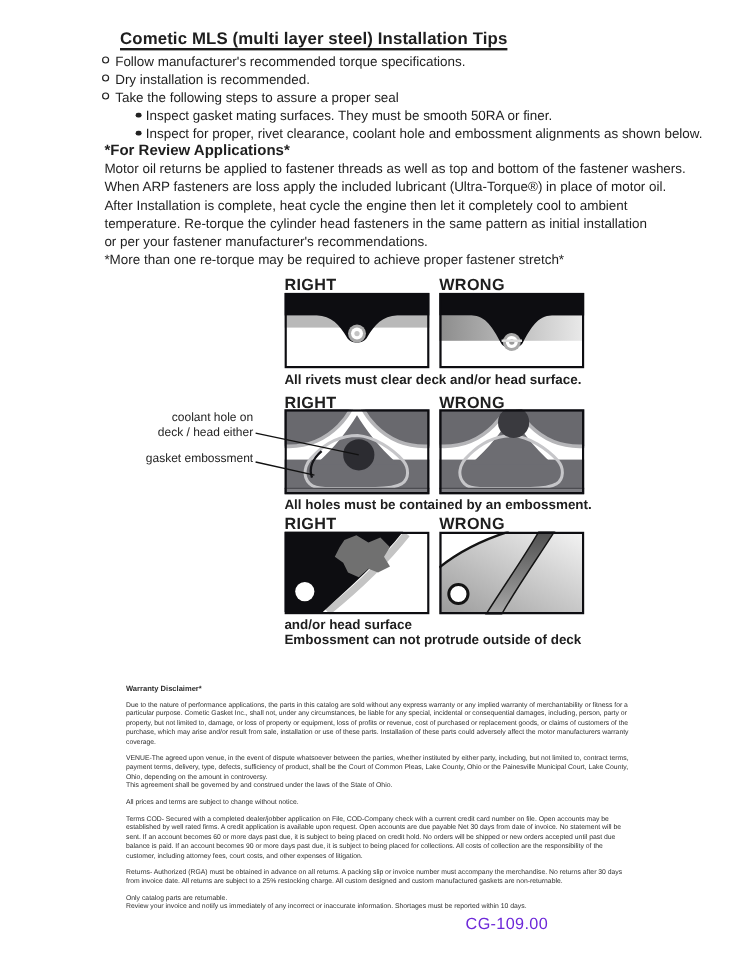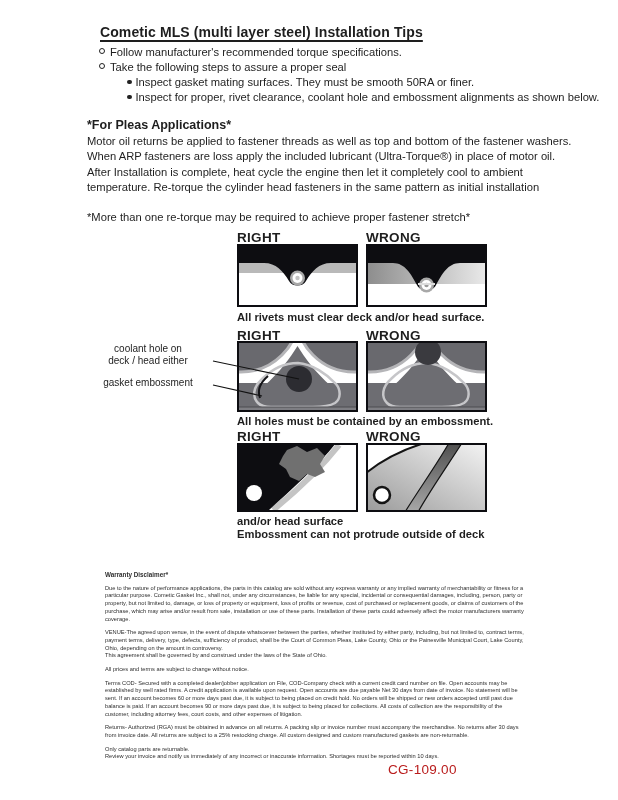--- a/index.html
+++ b/index.html
@@ -2,21 +2,21 @@
 <html><head>
 <meta charset="utf-8">
 <style>
   html,body{margin:0;padding:0;background:#ffffff;}
   body{width:618px;height:800px;position:relative;font-family:"Liberation Sans",sans-serif;color:#1e1e1e;overflow:hidden;}
   .page{position:absolute;inset:0;background:#fff;padding-left:16px;}
 
   .title{position:absolute;left:100px;top:24px;font-size:14px;font-weight:bold;
          text-decoration:underline;text-decoration-thickness:1.5px;text-underline-offset:2.5px;letter-spacing:.1px;}
 
-  .bullets{position:absolute;left:99px;top:45px;font-size:11.2px;line-height:15px;white-space:nowrap;}
+  .bullets{position:absolute;left:85px;top:45px;font-size:11.2px;line-height:15px;white-space:nowrap;}
   .dot-o{display:inline-block;width:4px;height:4px;border:1px solid #222;border-radius:50%;margin-right:5px;vertical-align:2px;}
   .dot-f{display:inline-block;width:4.5px;height:4.5px;background:#222;border-radius:50%;margin-right:4px;vertical-align:2px;}
   .sub{margin-left:28px;}
 
   .sec-head{position:absolute;left:87px;top:118px;font-size:12.5px;font-weight:bold;}
   .para{position:absolute;left:87px;font-size:11.2px;line-height:15px;white-space:nowrap;}
   .p1{top:134px;} .p2{top:165px;} .note{top:210px;}
 
   .dlabel{position:absolute;width:121px;font-size:13.5px;font-weight:bold;letter-spacing:.3px;}
   .dcap{position:absolute;left:237px;font-size:11.2px;font-weight:bold;line-height:13px;white-space:nowrap;}
@@ -26,54 +26,56 @@
   .r1l{left:237px;top:230px;} .r1r{left:366px;top:230px;}
   .b1l{left:237px;top:244px;} .b1r{left:366px;top:244px;}
   .c1{top:311px;text-align:right;}
   .r2l{left:237px;top:328px;} .r2r{left:366px;top:328px;}
   .b2l{left:237px;top:341px;} .b2r{left:366px;top:341px;}
   .c2{top:415px;}
   .r3l{left:237px;top:429px;} .r3r{left:366px;top:429px;}
   .b3l{left:237px;top:443px;} .b3r{left:366px;top:443px;}
   .c3{top:515px;}
 
-  .side-label{position:absolute;left:85px;width:126px;text-align:center;font-size:10px;line-height:11.5px;color:#1e1e1e;}
+  .side-label{position:absolute;left:85px;width:126px;text-align:right;font-size:10px;line-height:11.5px;color:#1e1e1e;}
   .coolant{top:343px;} .emboss{top:377px;}
   .leader{position:absolute;left:95px;top:340px;z-index:6;pointer-events:none;}
 
   .warranty{position:absolute;left:105px;top:571px;width:421px;font-size:5.7px;line-height:7.7px;color:#2e2e2e;}
   .w-head{font-weight:bold;font-size:6.3px;margin:0 0 6px 0;}
   .wp{margin:0 0 6px 0;}
   .wp.tight{margin-bottom:0;}
 
-  .page-code{position:absolute;left:388px;top:762px;font-size:13.5px;letter-spacing:.3px;color:#b91c1c;}
+  .page-code{position:absolute;left:388px;top:762px;font-size:13.5px;letter-spacing:.3px;color:#6d28d9;}
 </style>
 </head>
 <body>
 
 <div class="page">
 
   <div class="title">Cometic MLS (multi layer steel) Installation Tips</div>
 
   <div class="bullets">
     <div><span class="dot-o"></span><span>Follow manufacturer's recommended torque specifications.</span></div>
+    <div><span class="dot-o"></span><span>Dry installation is recommended.</span></div>
     <div><span class="dot-o"></span><span>Take the following steps to assure a proper seal</span></div>
     <div class="sub"><span class="dot-f"></span><span>Inspect gasket mating surfaces.  They must be smooth 50RA or finer.</span></div>
     <div class="sub"><span class="dot-f"></span><span>Inspect for proper, rivet clearance, coolant hole and embossment alignments as shown below.</span></div>
   </div>
 
-  <div class="sec-head">*For Pleas Applications*</div>
+  <div class="sec-head">*For Review Applications*</div>
 
   <div class="para p1">
     <div>Motor oil returns be applied to fastener threads as well as top and bottom of the fastener washers.</div>
     <div>When ARP fasteners are loss apply the included lubricant (Ultra-Torque®) in place of motor oil.</div>
   </div>
   <div class="para p2">
     <div>After Installation is complete, heat cycle the engine then let it completely cool to ambient</div>
     <div>temperature. Re-torque the cylinder head fasteners in the same pattern as initial installation</div>
+    <div>or per your fastener manufacturer's recommendations.</div>
   </div>
   <div class="para note">*More than one re-torque may be required to achieve proper fastener stretch*</div>
 
   <div class="dlabel r1l">RIGHT</div>
   <div class="dlabel r1r">WRONG</div>
 
   <div class="dbox b1l">
     <svg width="121" height="63" viewBox="0 0 121 63">
       <rect width="121" height="63" fill="#ffffff"></rect>
       <rect y="19" width="121" height="10" fill="#b9b9b9"></rect>

